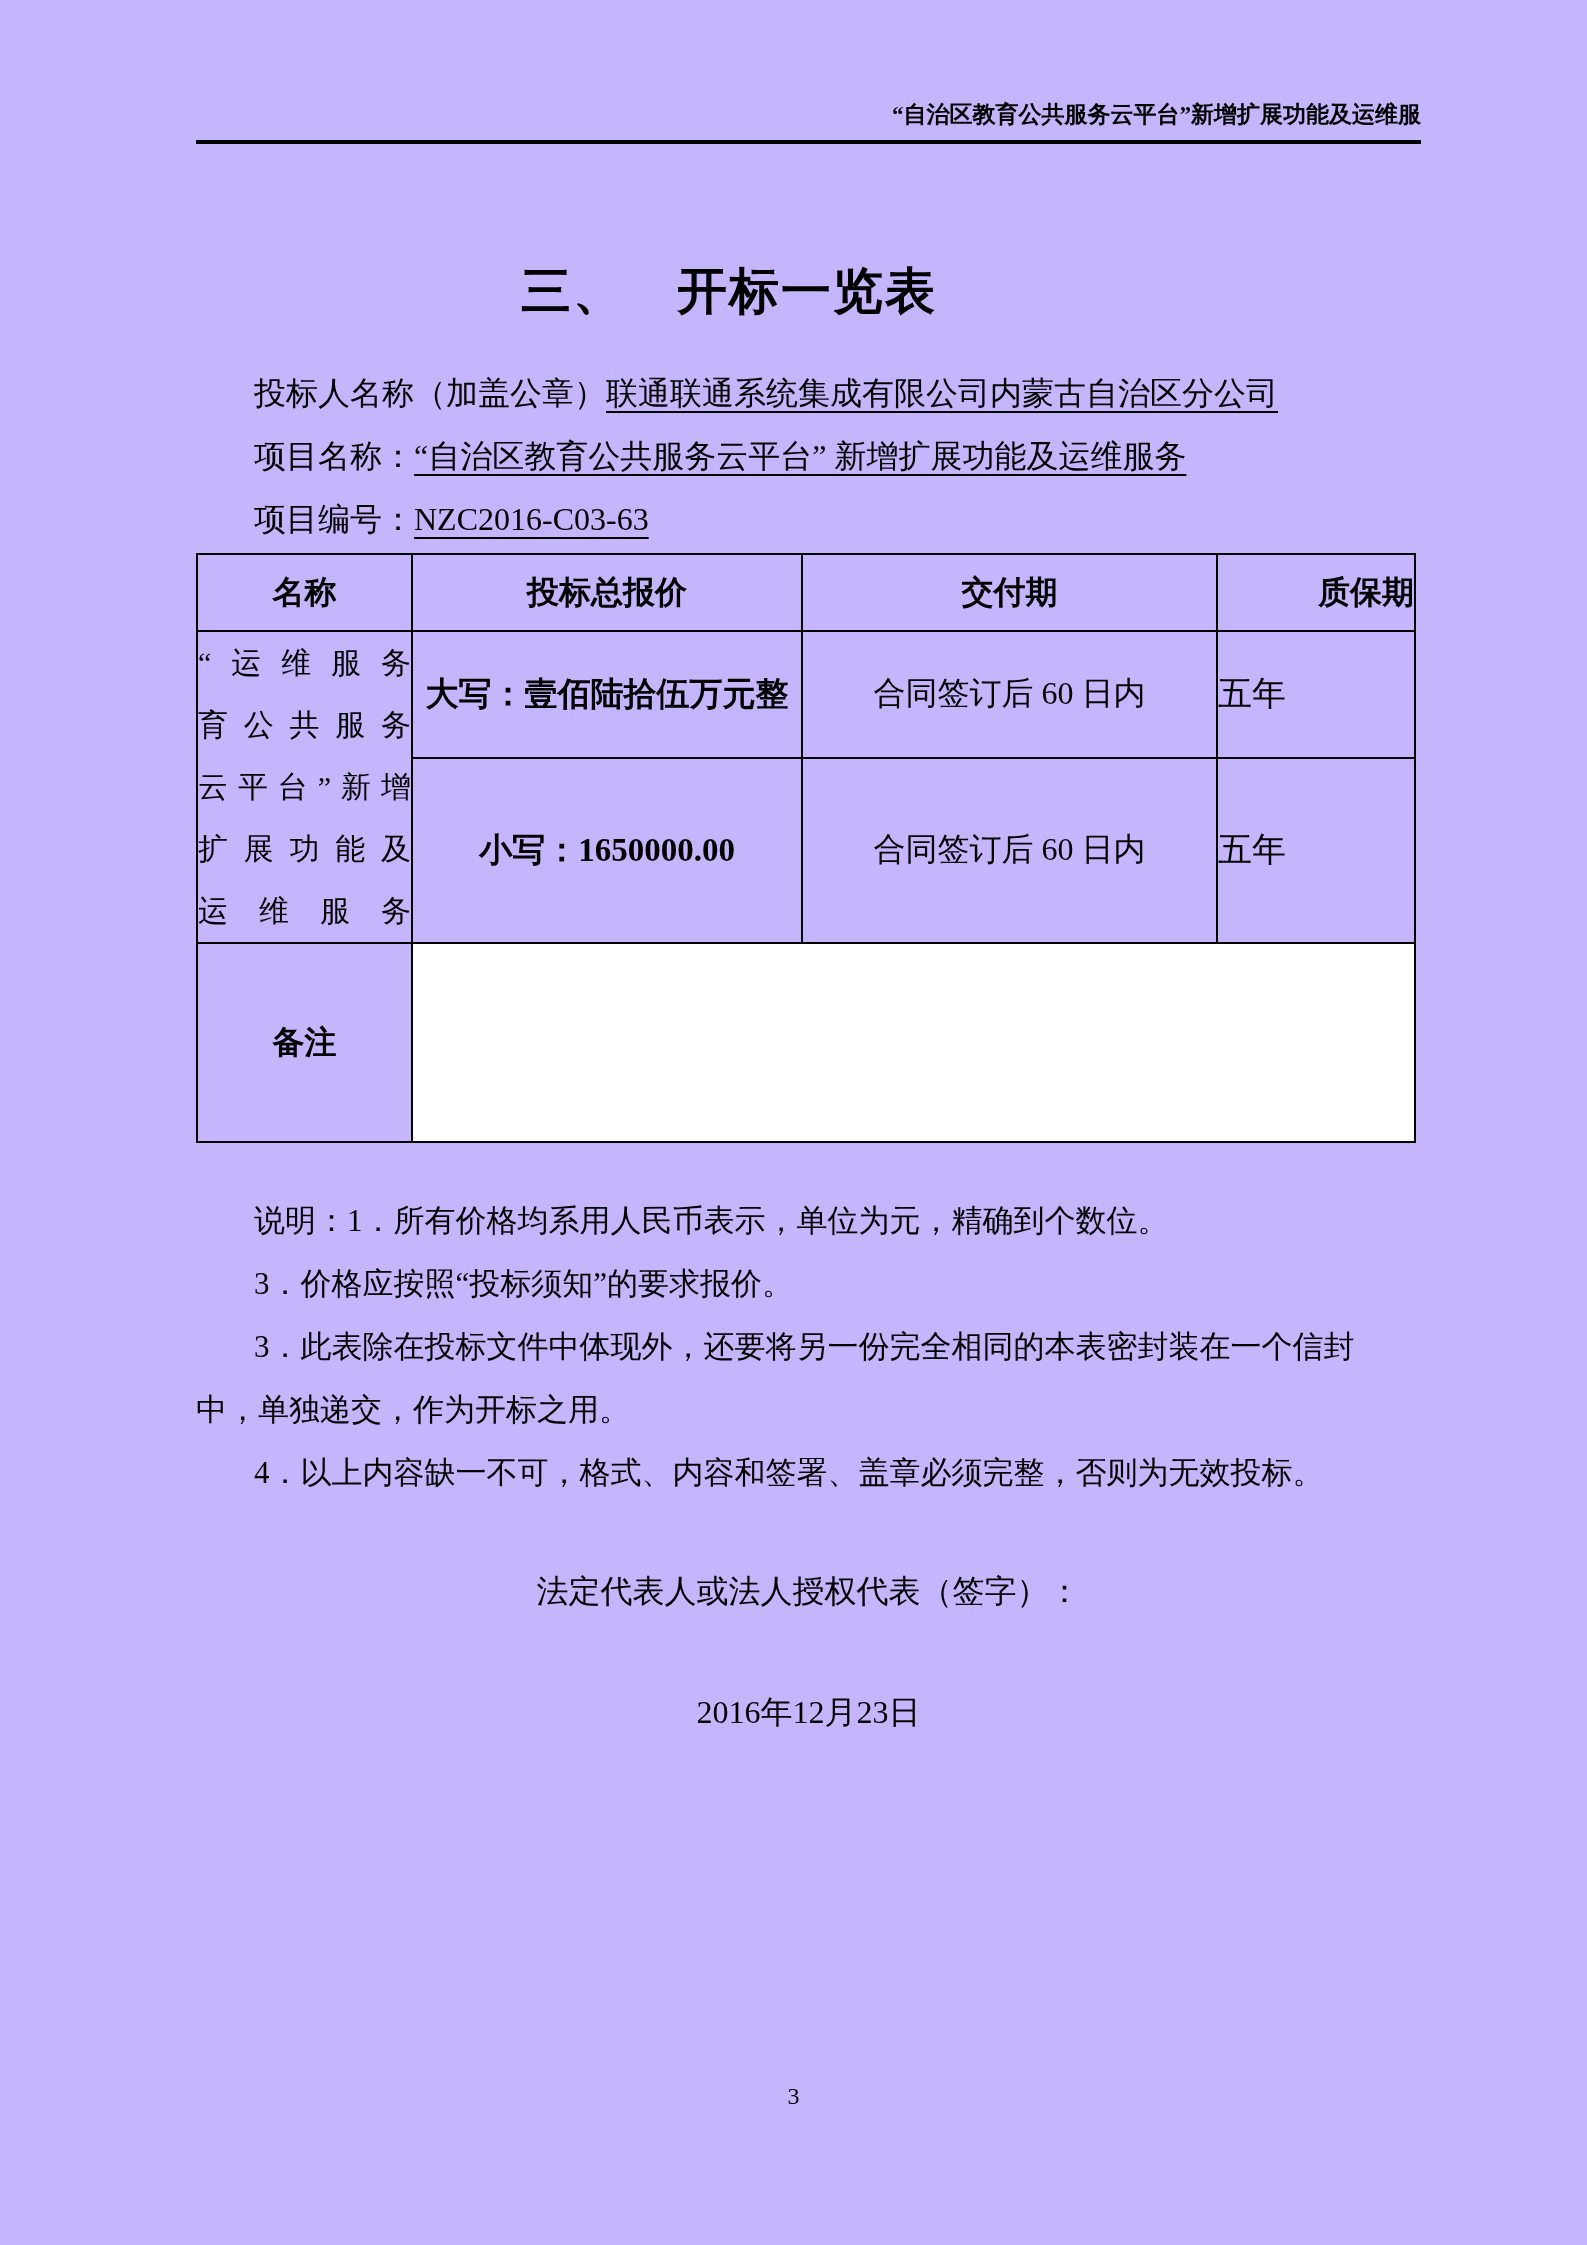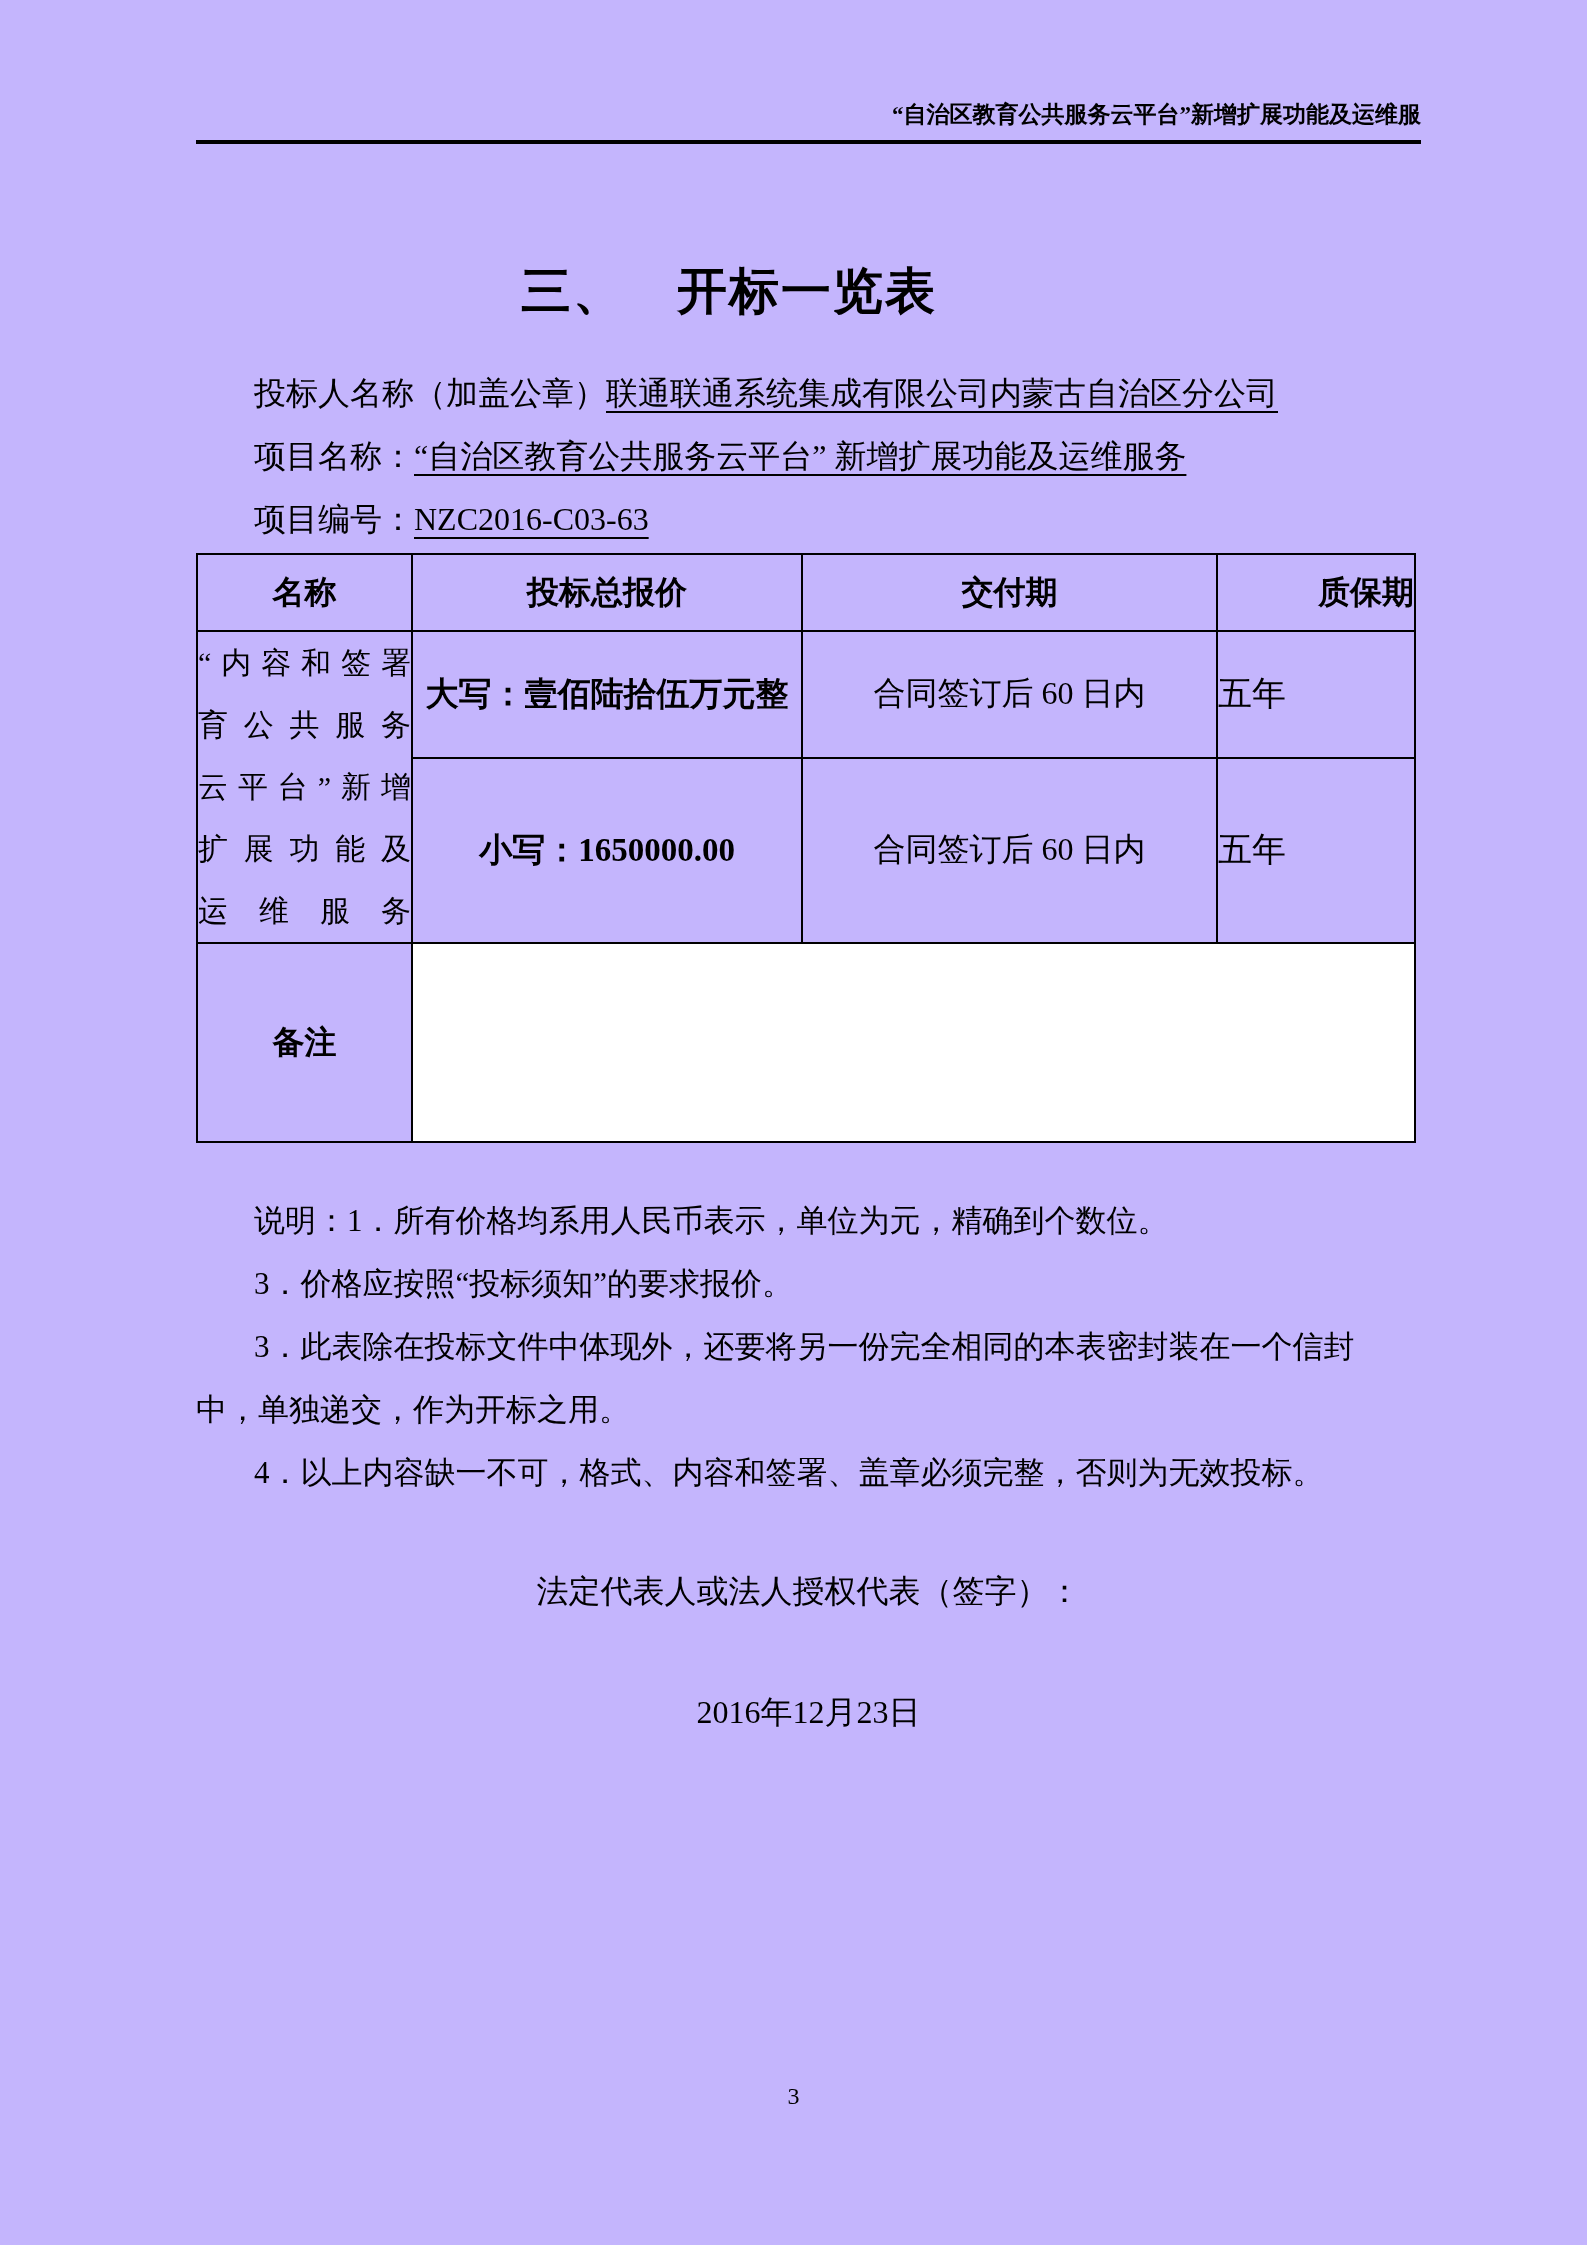--- a/index.html
+++ b/index.html
@@ -70,21 +70,21 @@
     </colgroup>
     <tbody>
         <tr class="r-head">
       <th class="th-name">名称</th>
       <th class="th-price">投标总报价</th>
       <th class="th-delivery">交付期</th>
       <th class="th-warranty">质保期</th>
     </tr>
     <tr class="r1">
       <td class="name-cell" rowspan="2">
-        <div class="name-line">“内容和签署</div>
+        <div class="name-line">“运维服务</div>
         <div class="name-line">育公共服务</div>
         <div class="name-line">云平台”新增</div>
         <div class="name-line">扩展功能及</div>
         <div class="name-line">运维服务</div>
       </td>
       <td class="price-cell">大写：壹佰陆拾伍万元整</td>
       <td class="delivery-cell">合同签订后 60 日内</td>
       <td class="warranty-cell">五年</td>
     </tr>
     <tr class="r2">

